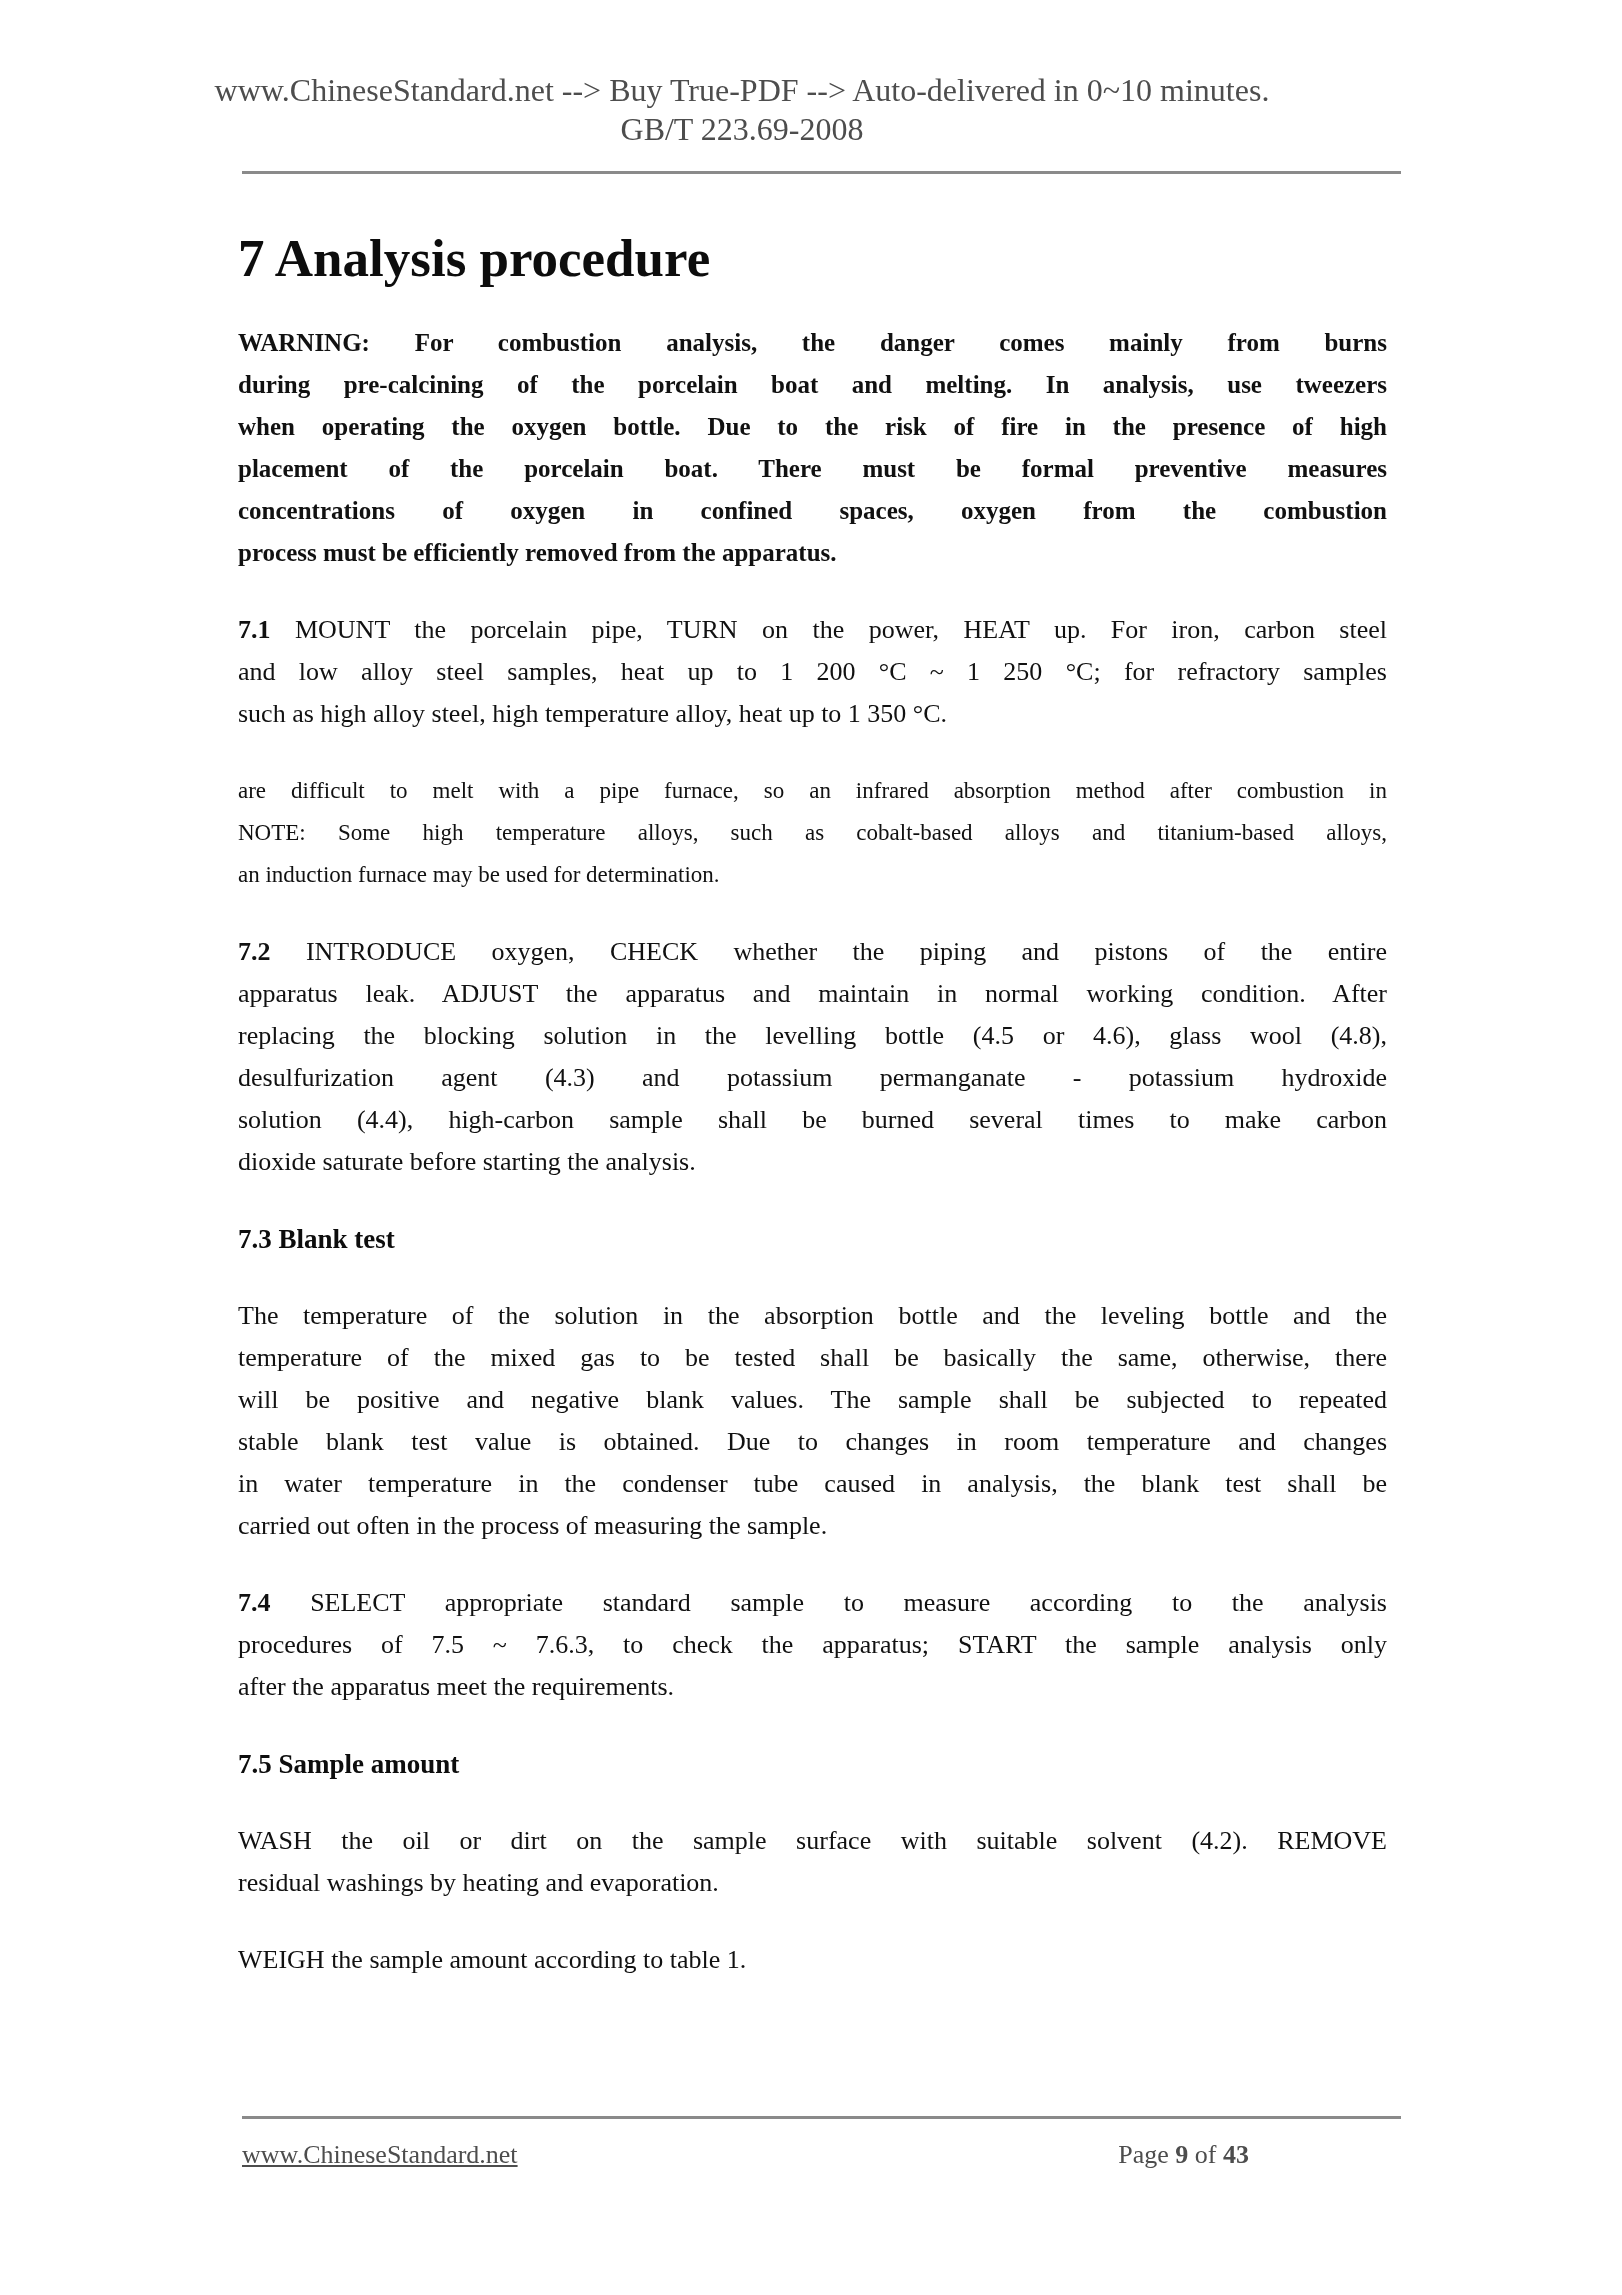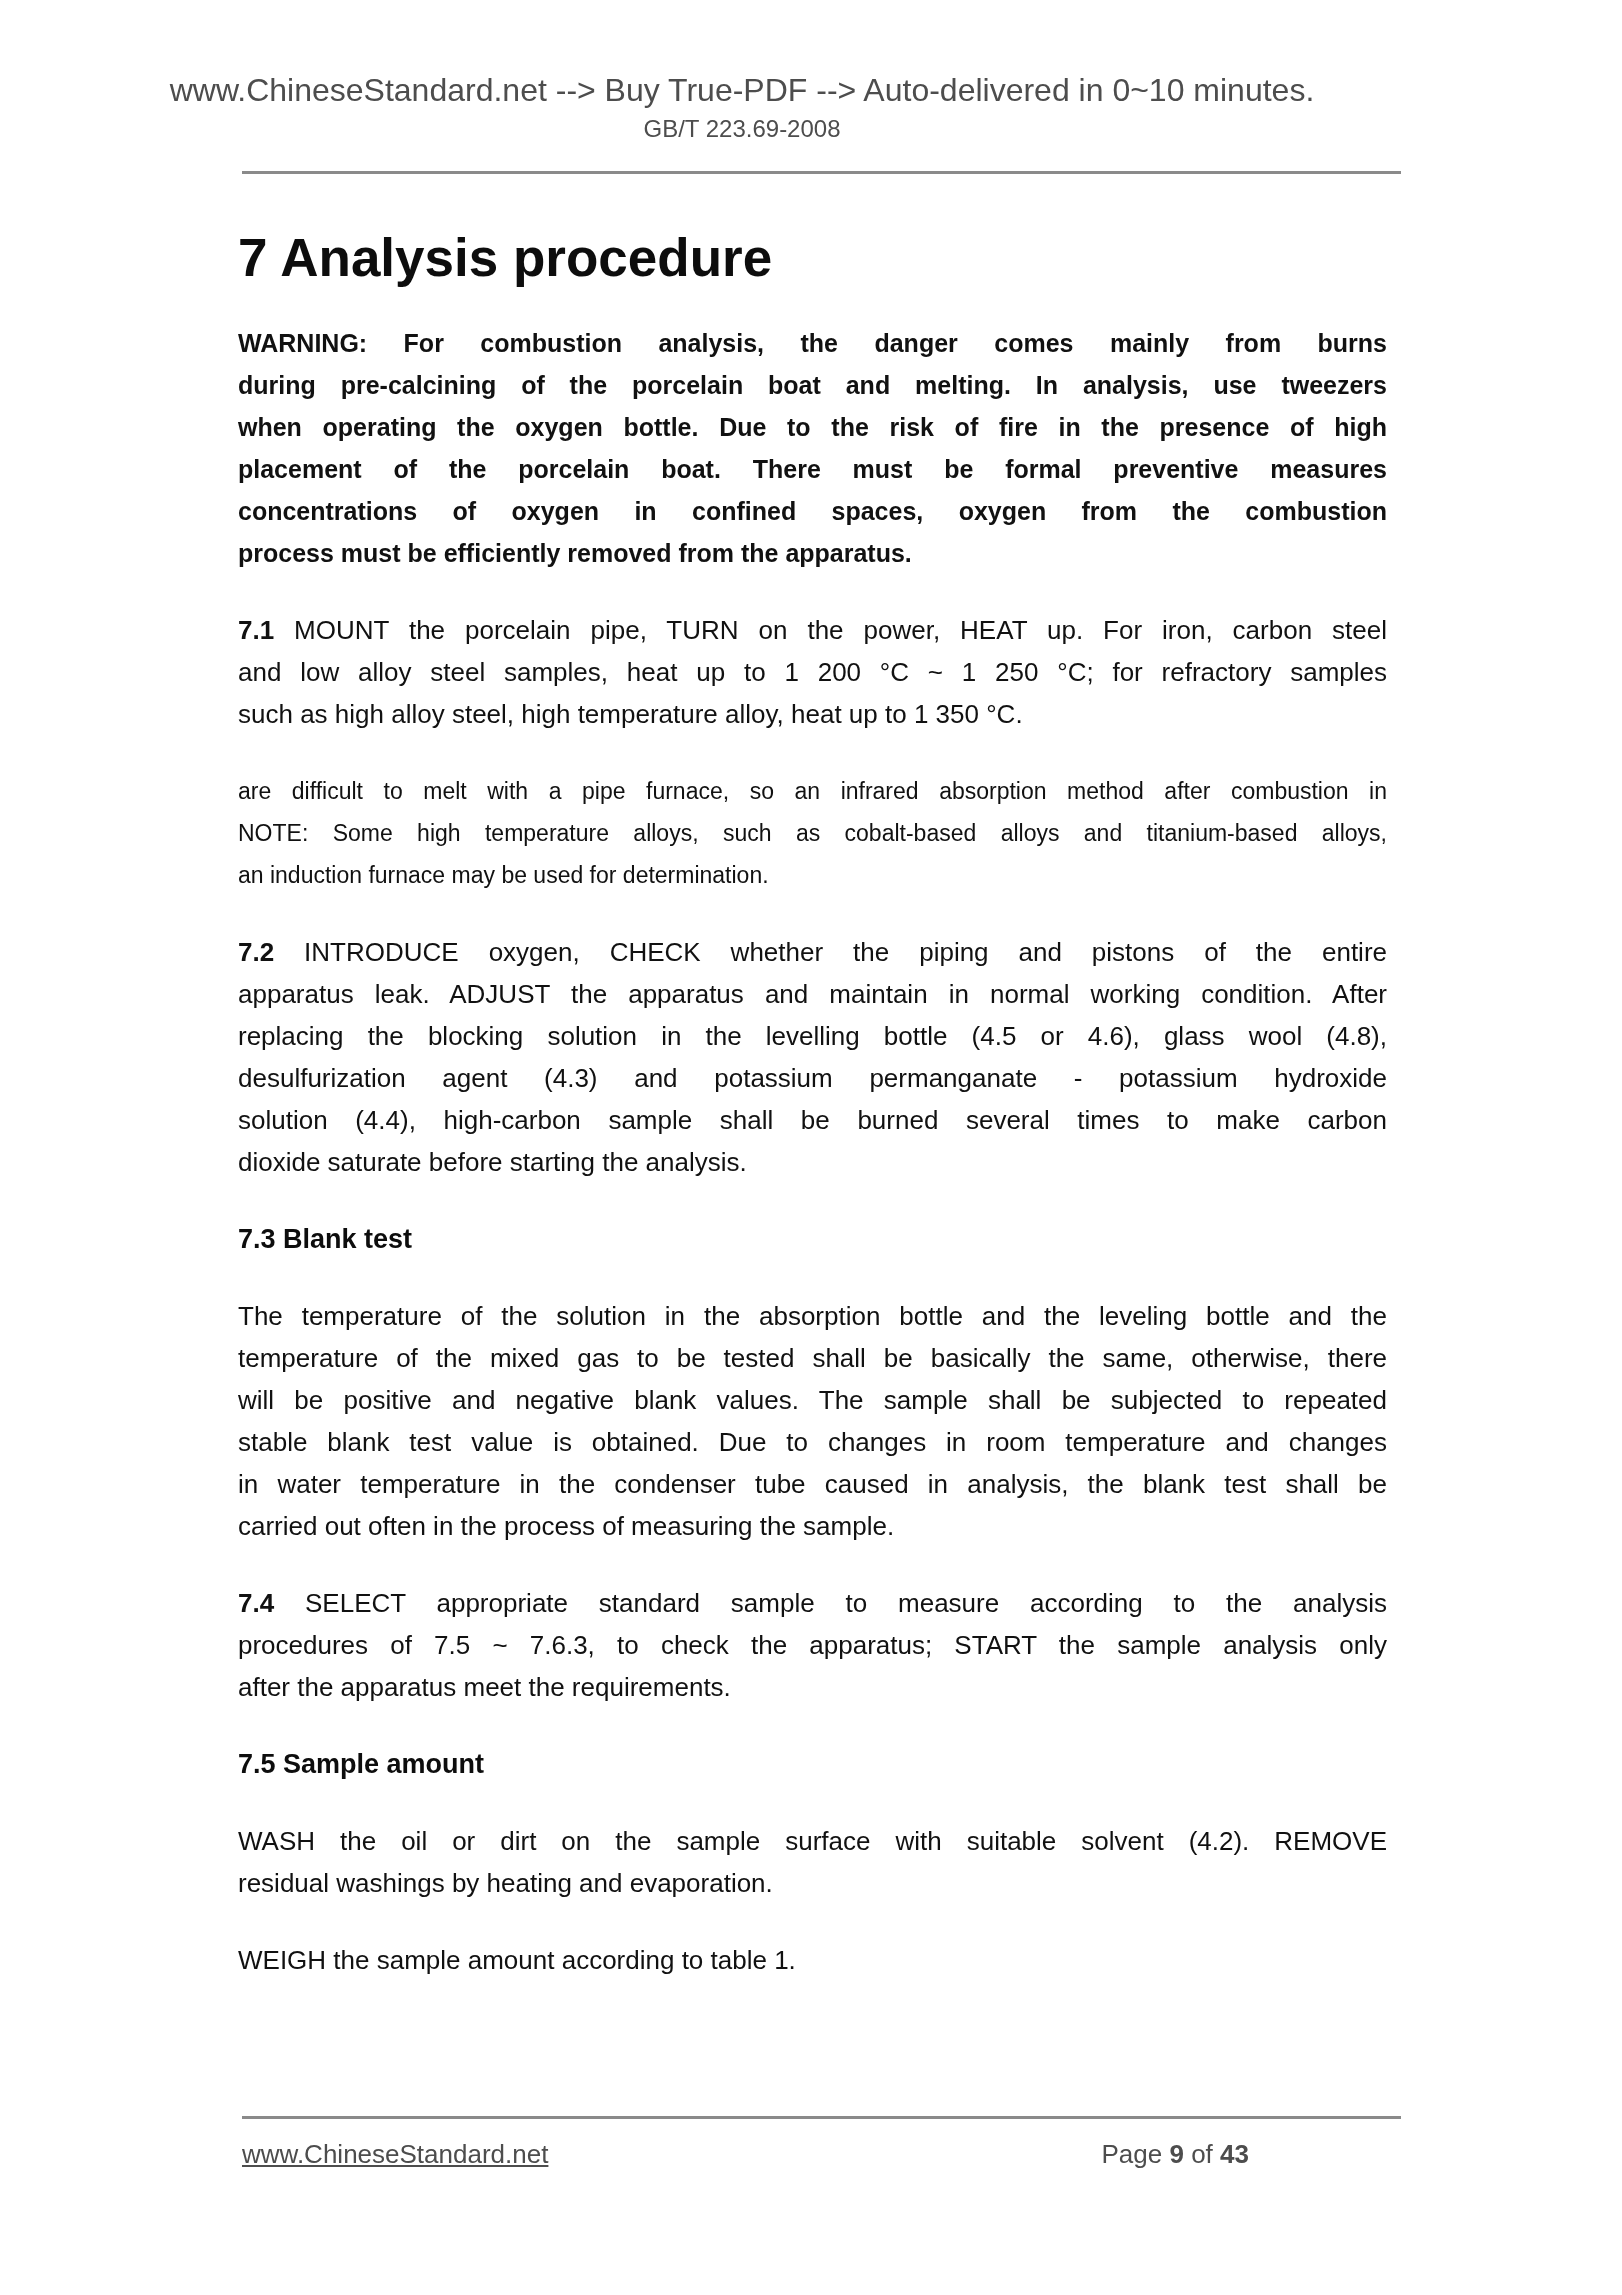--- a/index.html
+++ b/index.html
@@ -1,33 +1,33 @@
 <!DOCTYPE html>
 <html style="font-size:13.3px"><head>
 <meta charset="utf-8">
 <style>
   html, body { margin: 0; padding: 0; background: #ffffff; }
   .page {
     position: relative;
     width: 1484px;
     height: 2295px;
     background: #ffffff;
-    font-family: Liberation Sans, sans-serif;
+    font-family: Liberation Serif, serif;
     color: #121212;
     overflow: hidden;
   }
   
   .pdf-header {
     position: absolute;
     top: 70px; left: 0; width: 100%;
     text-align: center;
     color: #4d4d4d;
   }
   .hline1 { font-size: 32px; line-height: 40px; }
-  .hline2 { font-size: 24px; line-height: 38px; text-align: center; }
+  .hline2 { font-size: 32px; line-height: 38px; text-align: center; }
   .rule {
     position: absolute;
     left: 242px;
     width: 1159px;
     height: 2.5px;
     background: #8a8a8a;
   }
   .rule-top { top: 171px; }
   .rule-bottom { top: 2116px; }
   

